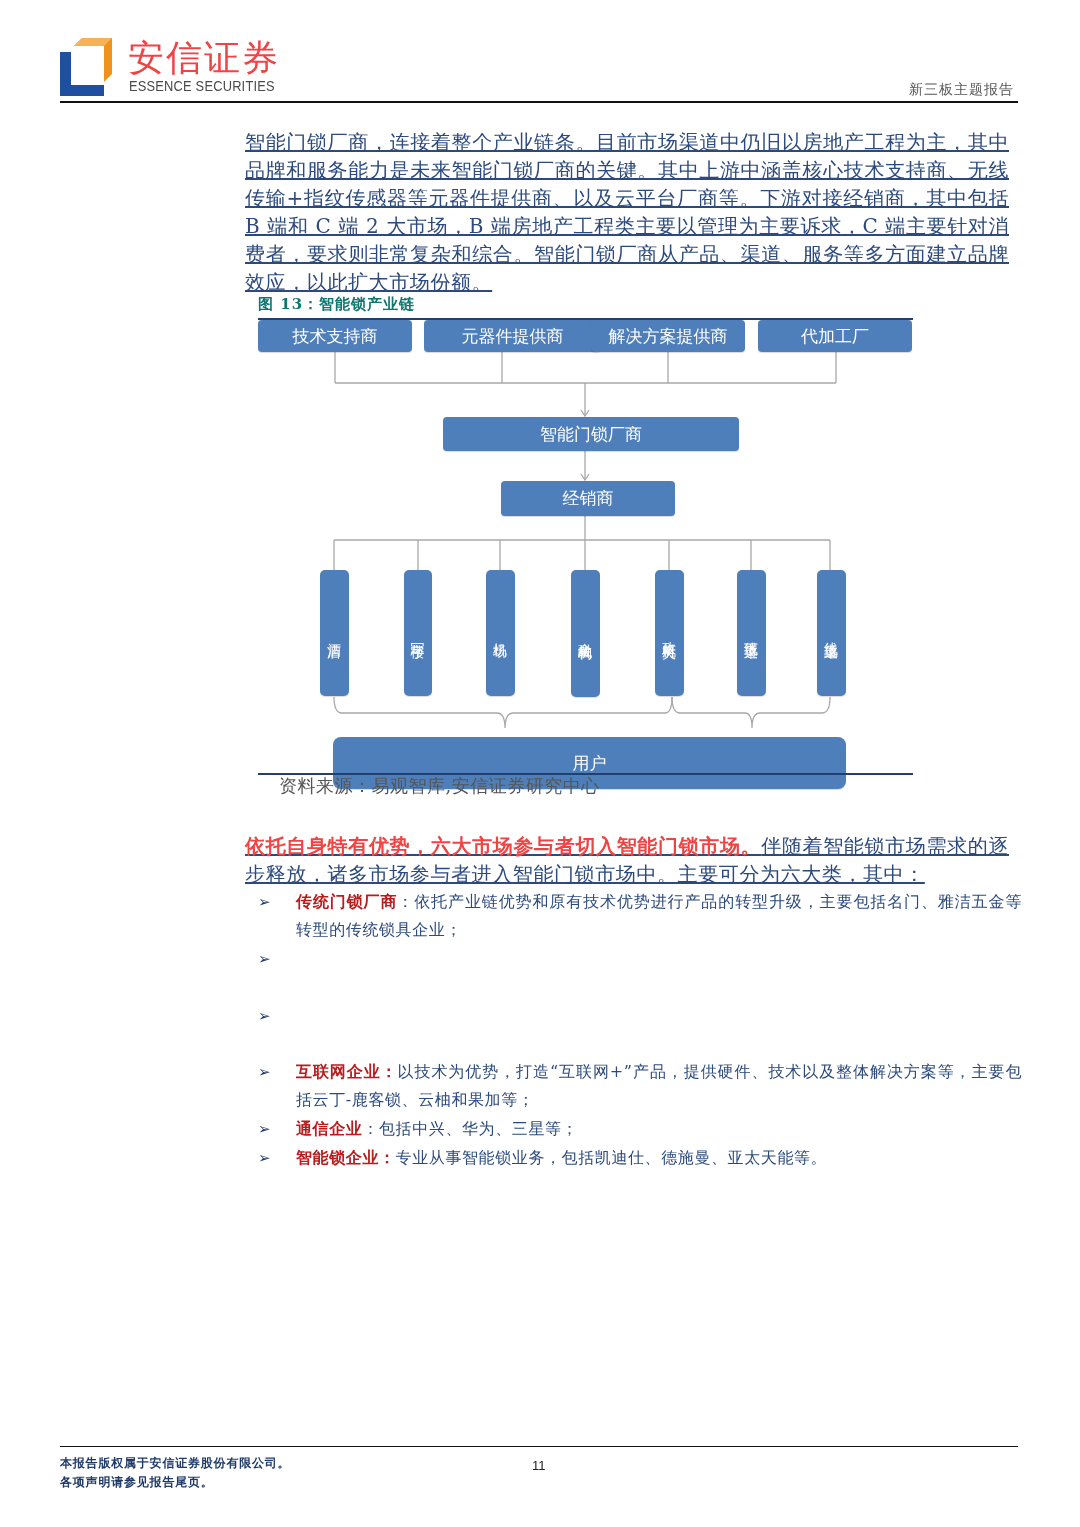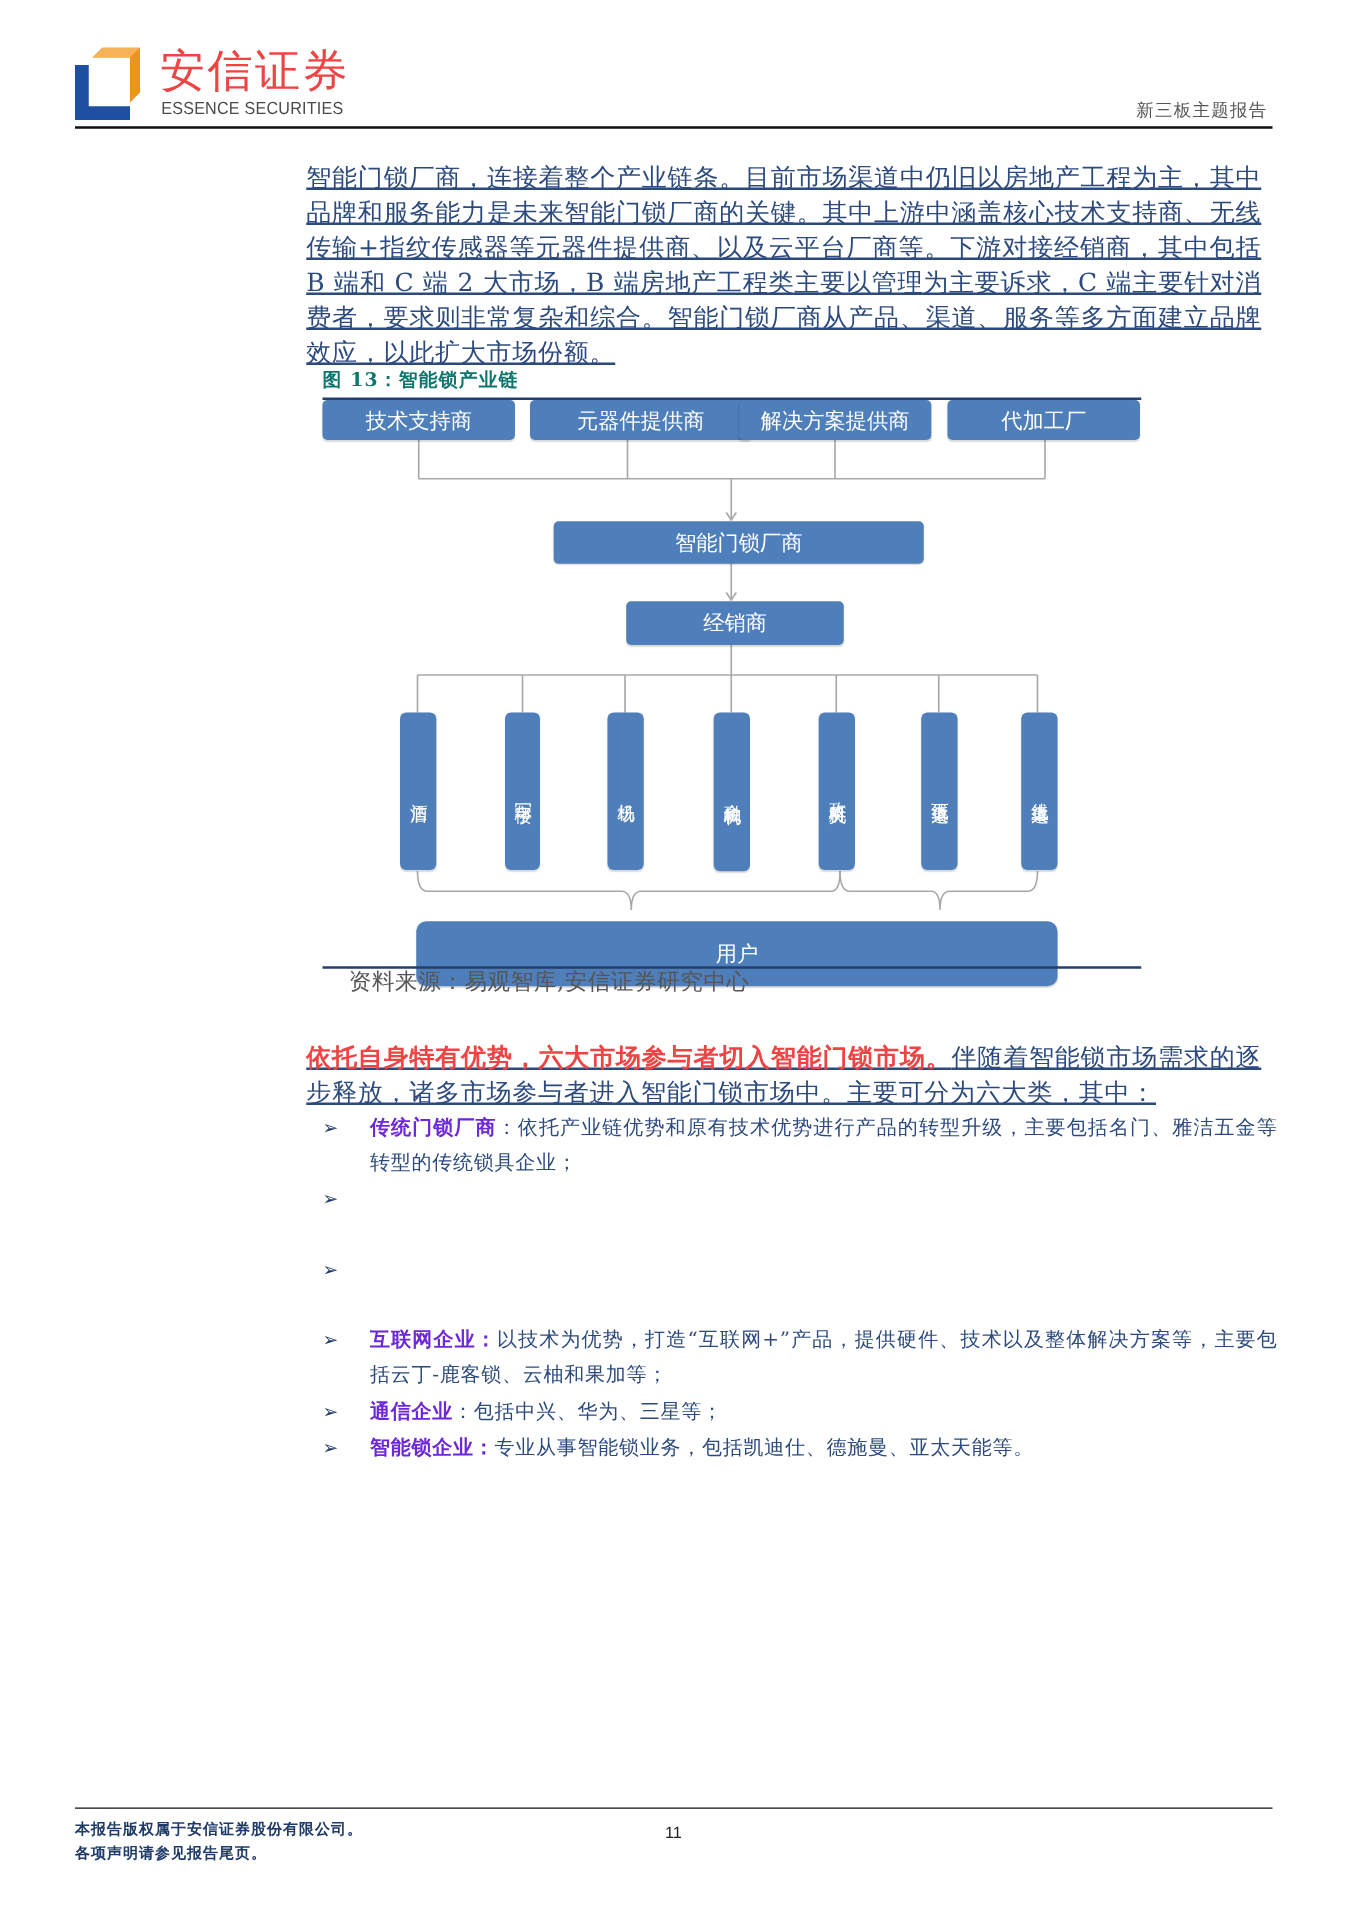--- a/index.html
+++ b/index.html
@@ -30,21 +30,21 @@
          font-family: "DejaVu Sans", "Liberation Sans", sans-serif; display: flex; align-items: center; justify-content: center;
          box-shadow: 0 1px 1px rgba(0,0,0,0.15); }
   .box.h { font-size: 17px; }
   .box.v { writing-mode: vertical-rl; text-orientation: upright; font-size: 14px; letter-spacing: 1px; border-radius: 5px; }
   .diagram-lines { position: absolute; left: 0; top: 0; }
 
   
   .bullet { left: 258px; width: 764px; font-size: 16px; line-height: 28px; color: #2c4a7e; letter-spacing: 0.6px; }
   .bullet .arrow { position: absolute; left: 0; top: 0; font-family: "DejaVu Sans", sans-serif; font-size: 15px; color: #1f3a68; }
   .bullet .btext { position: absolute; left: 38px; width: 726px; text-align: justify; }
-  .bullet .btext b { color: #6d28d9; }
+  .bullet .btext b { color: #b91c1c; }
 
   
   .footer-rule { left: 60px; top: 1446px; width: 958px; height: 1px; background: #111; }
   .footer-line { left: 60px; font-size: 12px; font-weight: bold; color: #1f3a68; line-height: 18px; letter-spacing: 0.8px; }
   .page-num { left: 532px; top: 1458px; font-family: "Liberation Sans", sans-serif; font-size: 13px; color: #222; }
 </style>
 </head>
 <body>
 
 <div class="abs logo-mark">

